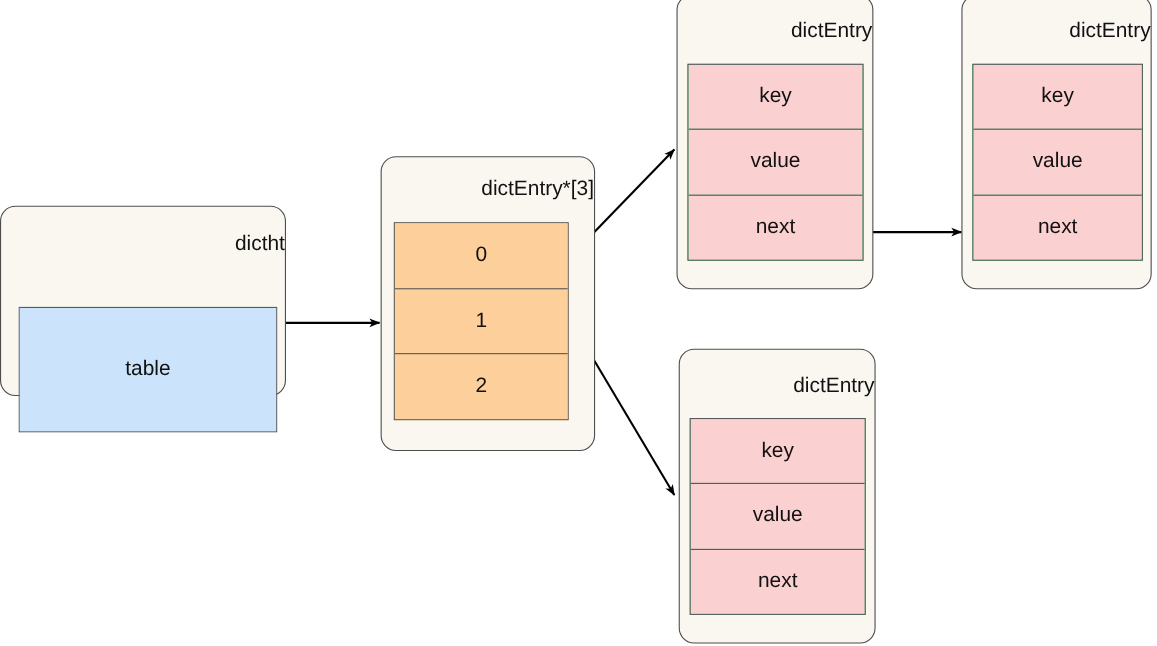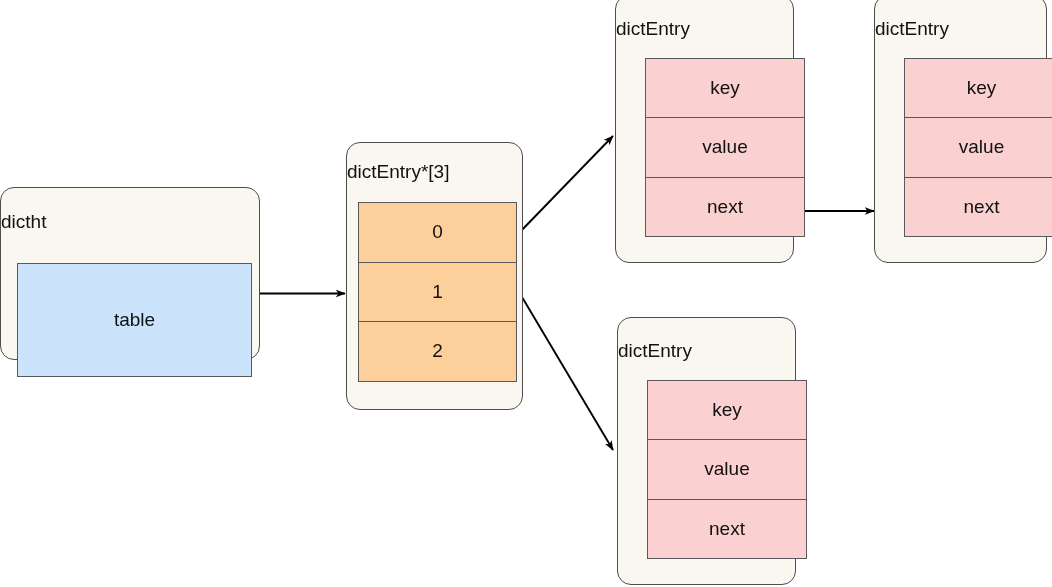--- a/index.html
+++ b/index.html
@@ -21,21 +21,21 @@
     position: absolute;
     background: #f9f7f0;
     border: 1.6px solid #4d4d4d;
     border-radius: 14px;
     box-sizing: border-box;
   }
   .node-title {
     position: absolute;
     left: 0;
     right: 0;
-    text-align: left;
+    text-align: right;
     font-size: 19px;
     color: #111111;
     line-height: 1;
     white-space: nowrap;
   }
   .fields {
     position: absolute;
     box-sizing: border-box;
     border: 1.4px solid #59595c;
     display: flex;
@@ -49,25 +49,25 @@
     text-align: center;
     font-size: 19px;
     color: #111111;
     box-sizing: border-box;
     line-height: 1.18;
     white-space: pre-line;
   }
   .field + .field { border-top: 1.4px solid #59595c; }
 
   
-  .blue  .fields { background: #f0abfc; }
+  .blue  .fields { background: #f0abfc; margin-top: 16px; }
   .blue  .field  { background: #cbe4fb; }
   .orange .fields{ background: #fdcf9b; }
   .orange .field { background: #fdcf9b; }
-  .pink  .fields { background: #22c55e; margin-left: 20px; }
+  .pink  .fields { background: #22c55e; }
   .pink  .field  { background: #fbd0d0; }
 
   
   .edges {
     position: absolute;
     left: 0; top: 0;
     width: 1052px; height: 587px;
     pointer-events: none;
   }
 </style>
@@ -100,21 +100,21 @@
     </g>
   </svg>
 
   <div class="node blue" style="left:0px; top:187px; width:260px; height:173px;">
     <div class="node-title" style="top:24px;">dictht</div>
     <div class="fields" style="left:16px; top:75px; width:235px; height:114px;">
       <div class="field">table</div>
     </div>
   </div>
 
-  <div class="node orange" style="left:346px; top:142px; width:177px; height:268px;">
+  <div class="node orange" style="left:346px; top:142px; width:195px; height:268px;">
     <div class="node-title" style="top:19px;">dictEntry*[3]</div>
     <div class="fields" style="left:11px; top:59px; width:159px; height:180px;">
       <div class="field">0</div>
       <div class="field">1</div>
       <div class="field">2</div>
     </div>
   </div>
 
   <div class="node pink" style="left:615px; top:-5px; width:179px; height:268px;">
     <div class="node-title" style="top:23px;">dictEntry</div>

